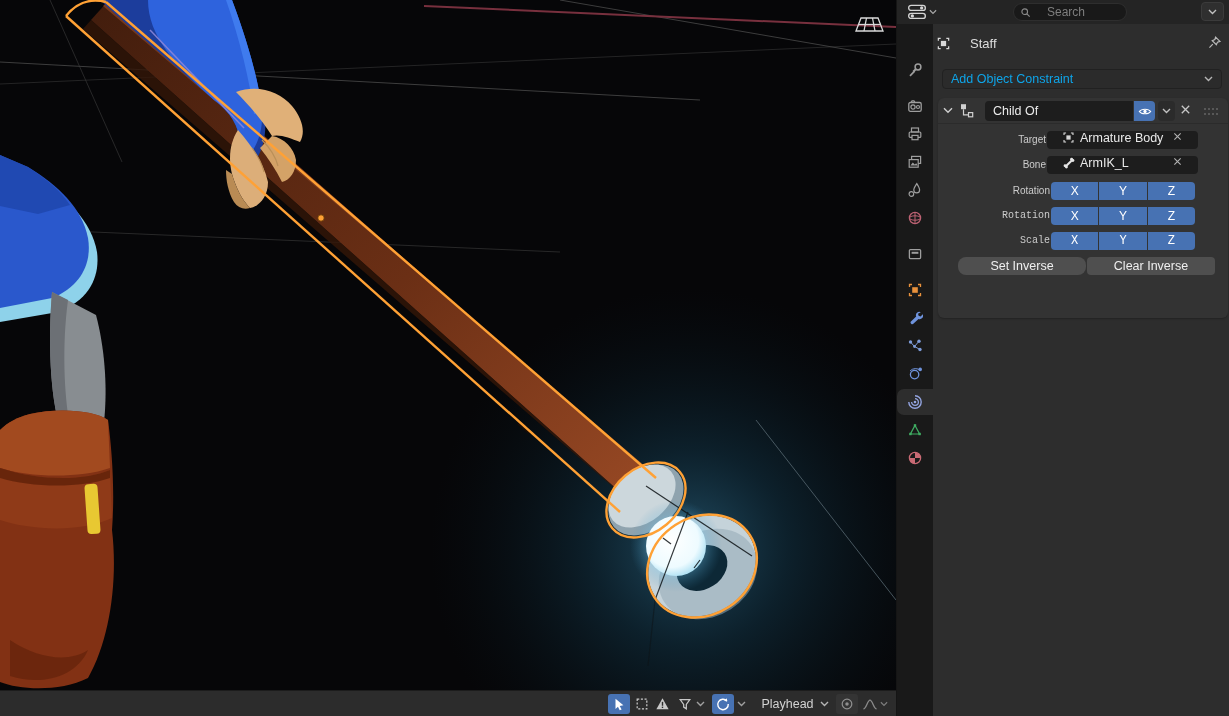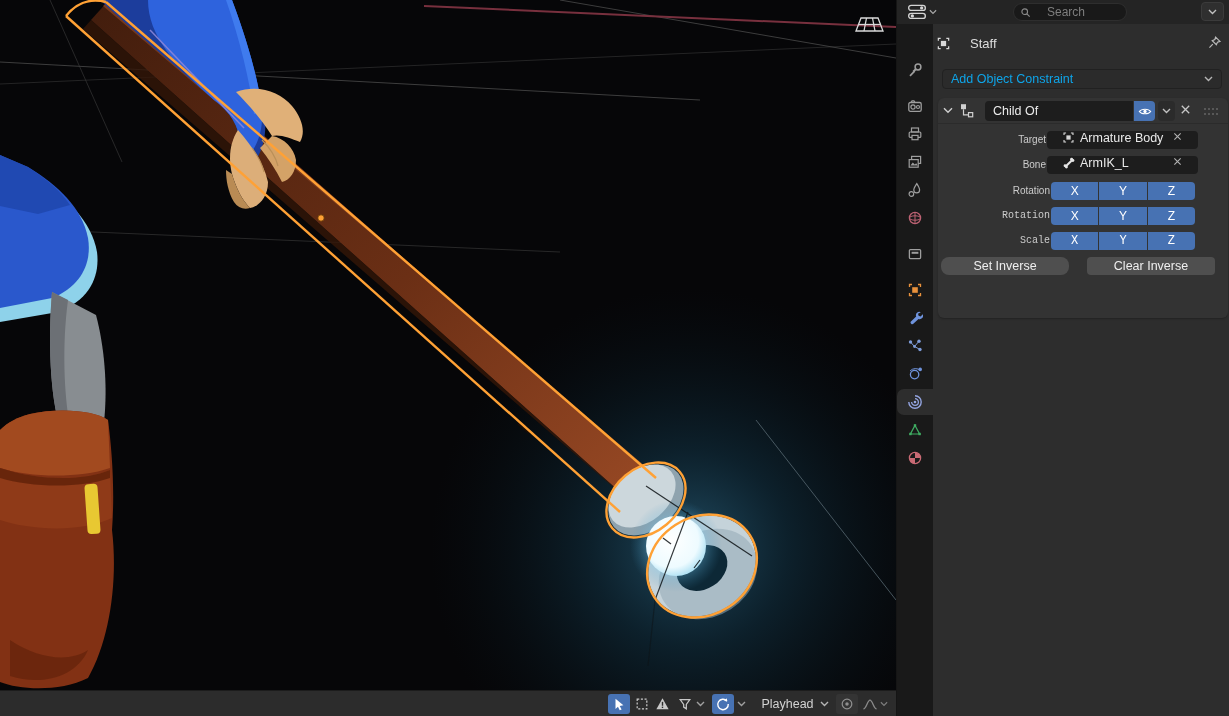--- a/index.html
+++ b/index.html
@@ -553,19 +553,19 @@
       <div class="crow" style="left:0; top:134px; width:290px;font-family:Liberation Mono, monospace;">
         <span class="rlabel" style="right:178px;">Scale</span>
         <div class="axgroup">
           <div class="axbtn">X</div>
           <div class="axbtn">Y</div>
           <div class="axbtn">Z</div>
         </div>
       </div>
 
       <div class="crow" style="left:0; top:159px; width:290px;">
-        <div class="gbtn" style="left:3px;border-radius:8px;">Set Inverse</div>
+        <div class="gbtn" style="left:20px;border-radius:8px;">Set Inverse</div>
         <div class="gbtn" style="left:149px;">Clear Inverse</div>
       </div>
 
     </div>
   </div>
 </div>
 
 </body></html>

